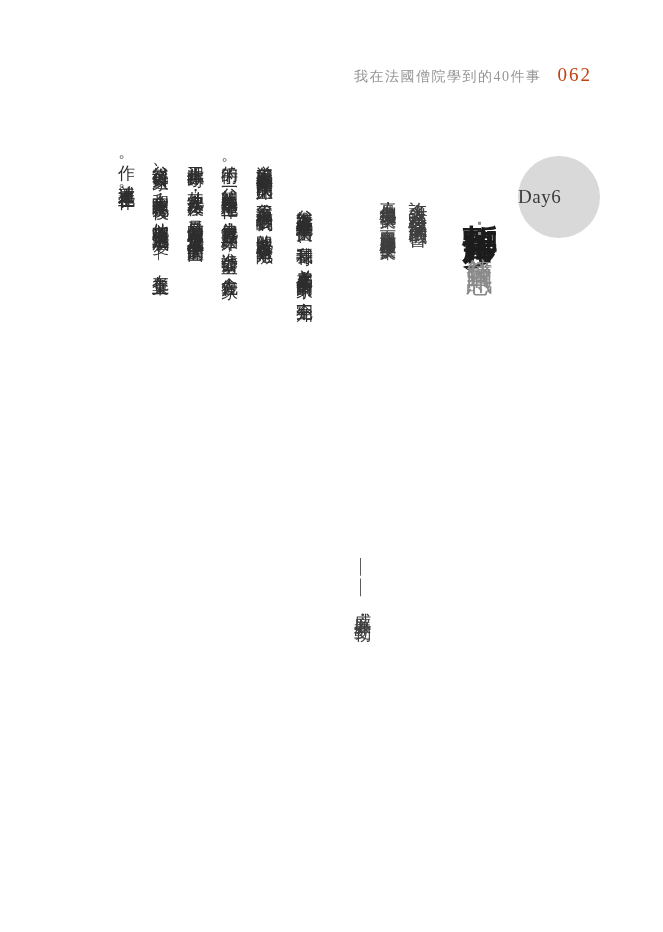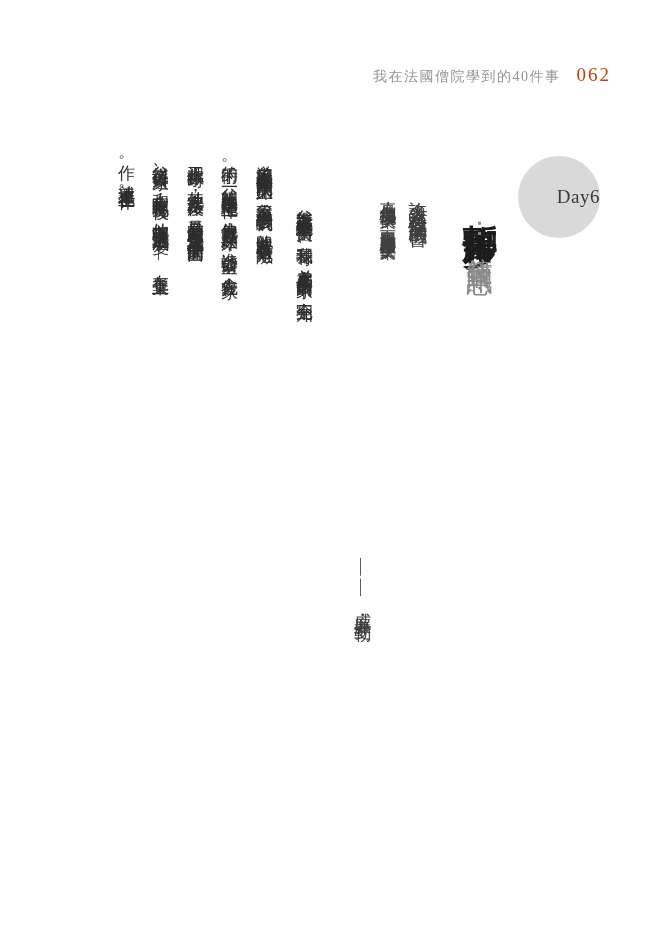--- a/index.html
+++ b/index.html
@@ -16,21 +16,21 @@
     writing-mode: vertical-rl;
     text-orientation: mixed;
     line-height: 1;
     position: absolute;
     white-space: nowrap;
   }
   
   .header {
     position: absolute;
     top: 64px;
-    right: 52px;
+    right: 71px;
     display: flex;
     align-items: baseline;
     gap: 16px;
     justify-content: center;
   }
   .book-title {
     font-size: 14px;
     color: #959595;
     letter-spacing: 1.5px;
   }
@@ -43,21 +43,21 @@
   .day-badge {
     position: absolute;
     left: 518px;
     top: 156px;
     width: 82px;
     height: 82px;
     border-radius: 50%;
     background: #d9d9d9;
     display: flex;
     align-items: center;
-    justify-content: flex-end;
+    justify-content: flex-start;
   }
   .day-badge span {
     font-size: 19px;
     color: #3c3c3c;
     letter-spacing: 0.5px;
   }
   
   .chapter-title { left: 462px; top: 196px; height: 440px; }
   .chapter-title .main {
     font-size: 35px;

